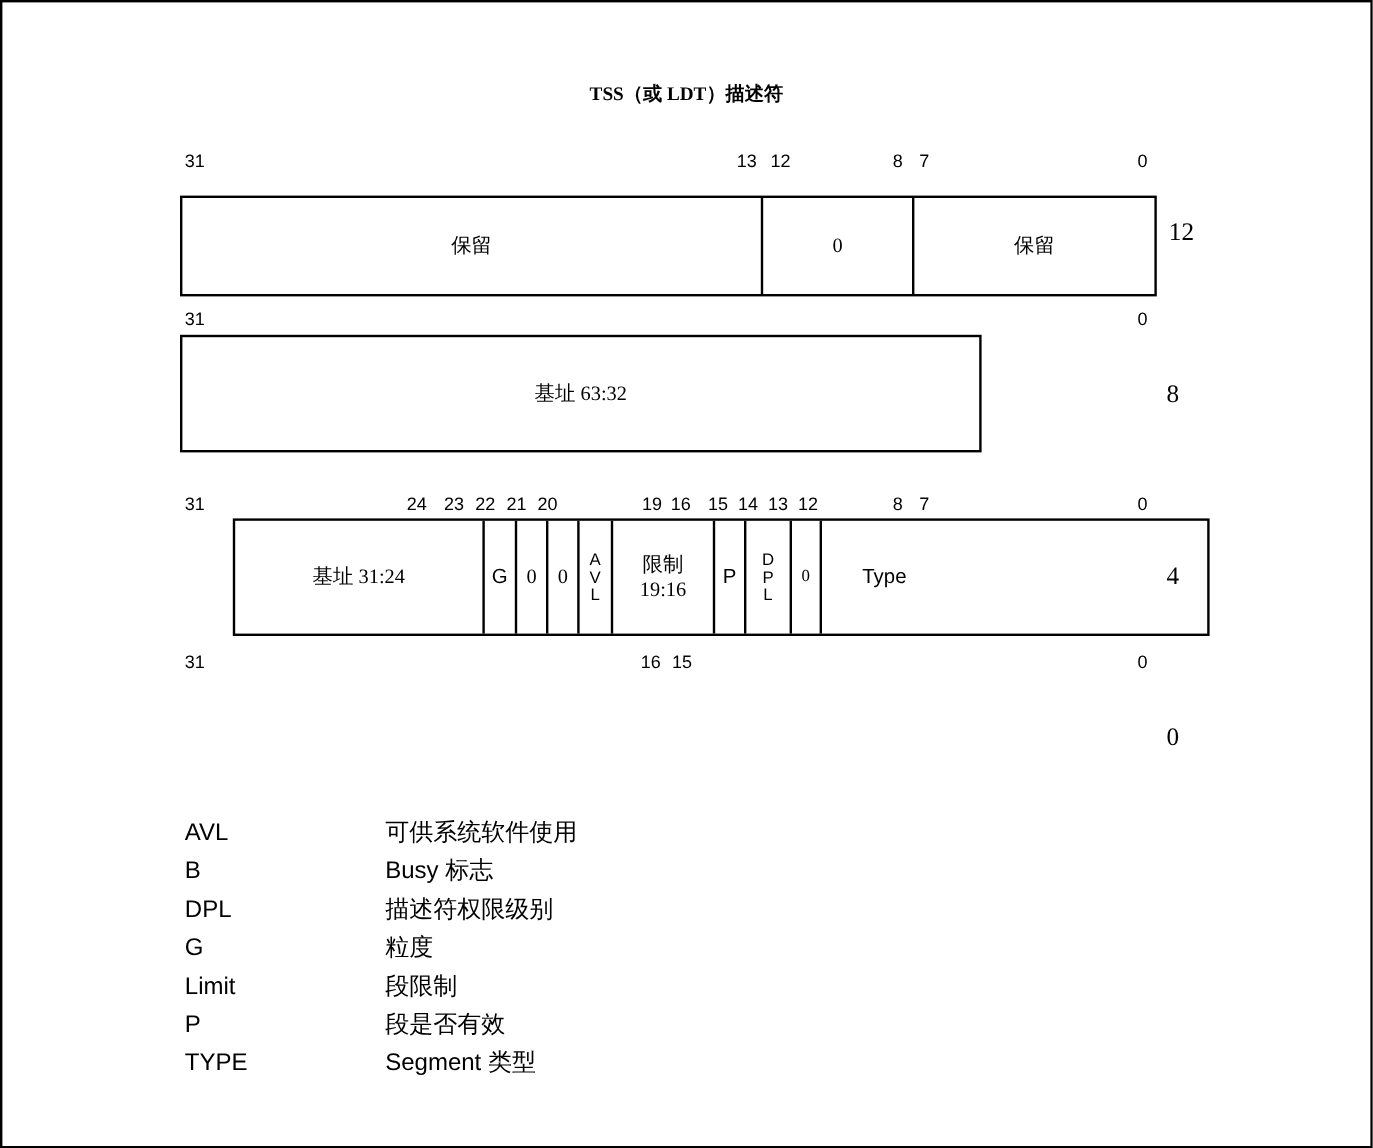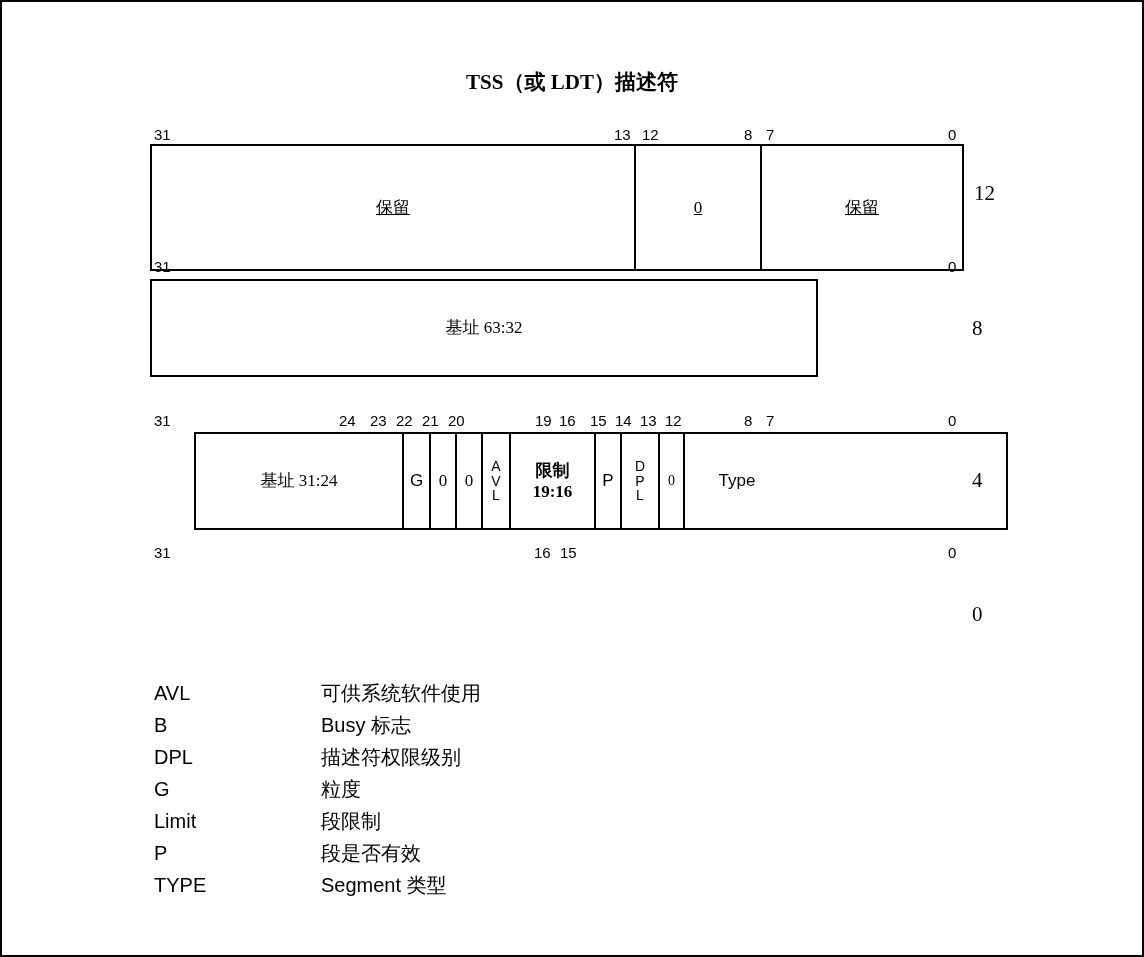--- a/index.html
+++ b/index.html
@@ -19,21 +19,21 @@
     border: 2px solid #000;
     background: #fff;
     overflow: hidden;
   }
   .title {
     position: absolute;
     top: 66px;
     left: 0;
     width: 100%;
     text-align: center;
-    font-size: 21px;
+    font-size: 16px;
     font-weight: bold;
     font-family: "Liberation Serif", serif;
   }
   
   .bit {
     position: absolute;
     font-size: 15px;
     font-family: "Liberation Sans", sans-serif;
     white-space: nowrap;
   }
@@ -98,21 +98,21 @@
 
   <div class="title">TSS（或 LDT）描述符</div>
 
   <div class="bit" style="left:152px; top:124px;">31</div>
   <div class="bit" style="left:612px; top:124px;">13</div>
   <div class="bit" style="left:640px; top:124px;">12</div>
   <div class="bit" style="left:742px; top:124px;">8</div>
   <div class="bit" style="left:764px; top:124px;">7</div>
   <div class="bit" style="left:946px; top:124px;">0</div>
 
-  <div class="row" style="left:148px; top:142px; width:814px; height:127px;text-decoration:underline;">
+  <div class="row" style="left:148px; top:161px; width:814px; height:84px;">
     <div class="cell" style="width:484px;">保留</div>
     <div class="cell" style="width:126px;">0</div>
     <div class="cell" style="width:200px;">保留</div>
   </div>
   <div class="offset" style="left:972px; top:179px;">12</div>
 
   <div class="bit" style="left:152px; top:256px;">31</div>
   <div class="bit" style="left:946px; top:256px;">0</div>
 
   <div class="row" style="left:148px; top:277px; width:668px; height:98px;">
@@ -138,21 +138,21 @@
 
   <div class="row" style="left:148px; top:430px; width:814px; height:98px;margin-left:44px;">
     <div class="cell" style="width:208px;">基址 31:24</div>
     <div class="cell sans" style="width:27px;">G</div>
     <div class="cell" style="width:26px;">0</div>
     <div class="cell" style="width:26px;">0</div>
     <div class="cell sans vert" style="width:28px;">
         <span style="display:block;line-height:1.05;">A<br>V<br>L</span>
       </div>
     <div class="cell" style="width:85px;">
-        <span style="display:block;line-height:1.25;font-weight:bold;">限制<br>19:16</span>
+        <span style="display:block;line-height:1.25;">限制<br>19:16</span>
       </div>
     <div class="cell sans" style="width:26px;">P</div>
     <div class="cell sans vert" style="width:38px;">
         <span style="display:block;line-height:1.05;">D<br>P<br>L</span>
       </div>
     <div class="cell small" style="width:25px;">0</div>
     <div class="cell sans" style="width:104px;">Type</div>
   </div>
   <div class="offset" style="left:970px; top:466px;">4</div>
 

